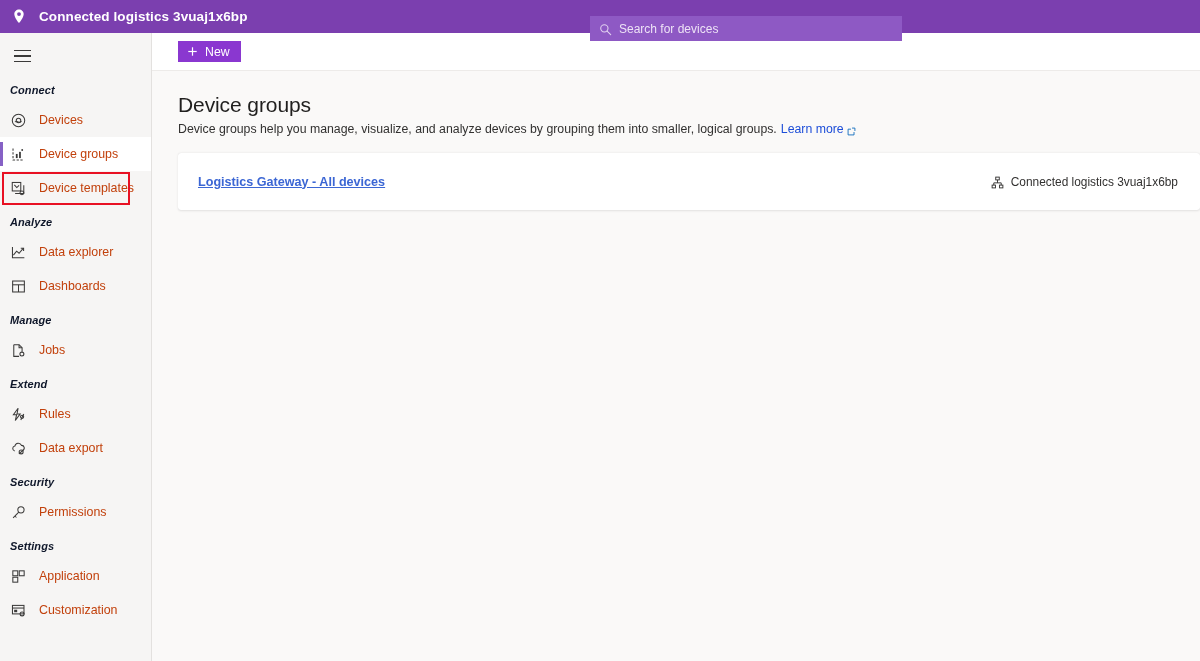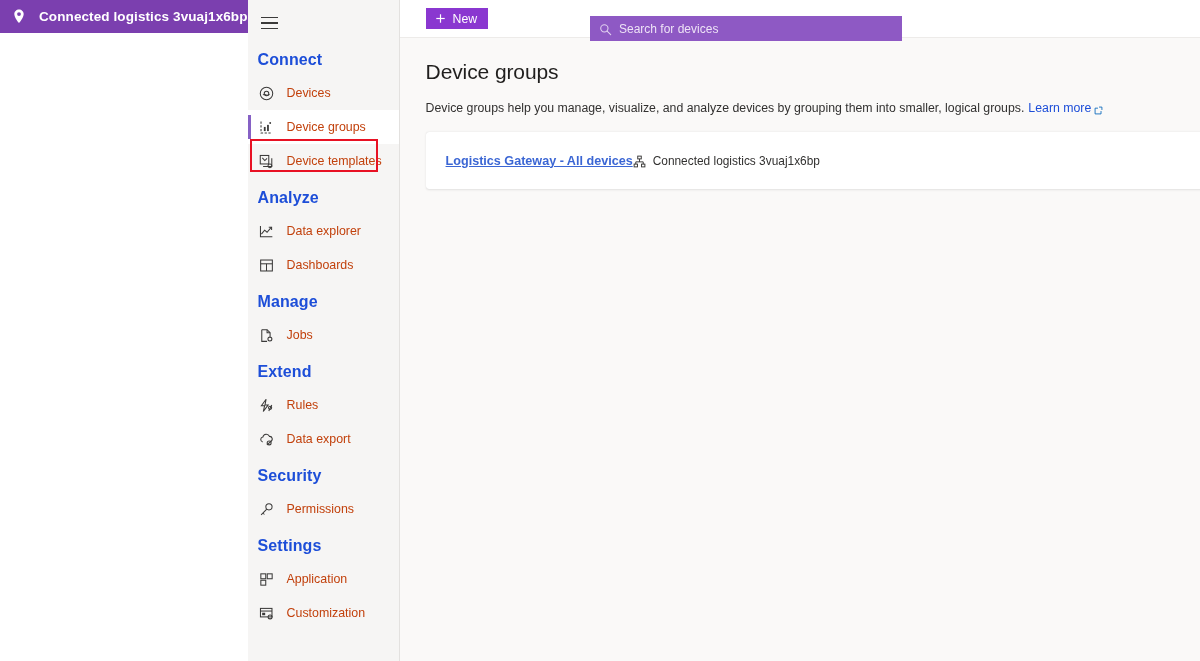--- a/index.html
+++ b/index.html
@@ -10,21 +10,21 @@
     overflow: hidden;
     font-family: "Liberation Sans", sans-serif;
     background: #ffffff;
   }
 
   .app {
     position: relative;
     width: 1200px;
     height: 661px;
     display: flex;
-    flex-direction: row;
+    flex-direction: column;
   }
 
   
   .topbar {
     height: 33px;
     min-height: 33px;
     background: #7B3FAF;
     display: flex;
     align-items: center;
     position: relative;
@@ -104,25 +104,26 @@
     cursor: pointer;
   }
   .hamburger span {
     display: block;
     width: 17px;
     height: 1.6px;
     background: #3B3A39;
   }
 
   .nav-section {
-    font-size: 16px;
+    font-size: 11px;
     font-weight: bold;
-    color: #1d4ed8;
+    color: #0f172a;
     padding: 11px 0 7px 10px;
     letter-spacing: 0.1px;
+    font-style: italic;
   }
 
   .nav-item {
     height: 34px;
     display: flex;
     align-items: center;
     gap: 12px;
     padding-left: 10px;
     cursor: pointer;
     position: relative;
@@ -208,21 +209,21 @@
   }
 
   .page-title {
     font-size: 21px;
     font-weight: normal;
     color: #201F1E;
     letter-spacing: -0.1px;
   }
 
   .page-desc {
-    margin-top: 17px;
+    margin-top: 5px;
     font-size: 12.3px;
     color: #323130;
     display: flex;
     align-items: center;
     flex-wrap: nowrap;
   }
 
   .learn-more {
     color: #1d4ed8;
     text-decoration: none;
@@ -243,20 +244,21 @@
   .card {
     margin-top: 17px;
     margin-right: 0;
     width: 1022px;
     height: 57px;
     background: #FFFFFF;
     border-radius: 3px;
     box-shadow: 0 0.8px 2.2px rgba(0,0,0,0.10), 0 0.1px 0.5px rgba(0,0,0,0.10);
     display: flex;
     align-items: center;
+    justify-content: space-between;
     padding: 0 22px 0 20px;
   }
 
   .card-left { display: flex; flex-direction: column; gap: 5px; }
 
   .card-title {
     font-size: 12.6px;
     font-weight: bold;
     color: #3B66D4;
     cursor: pointer;

